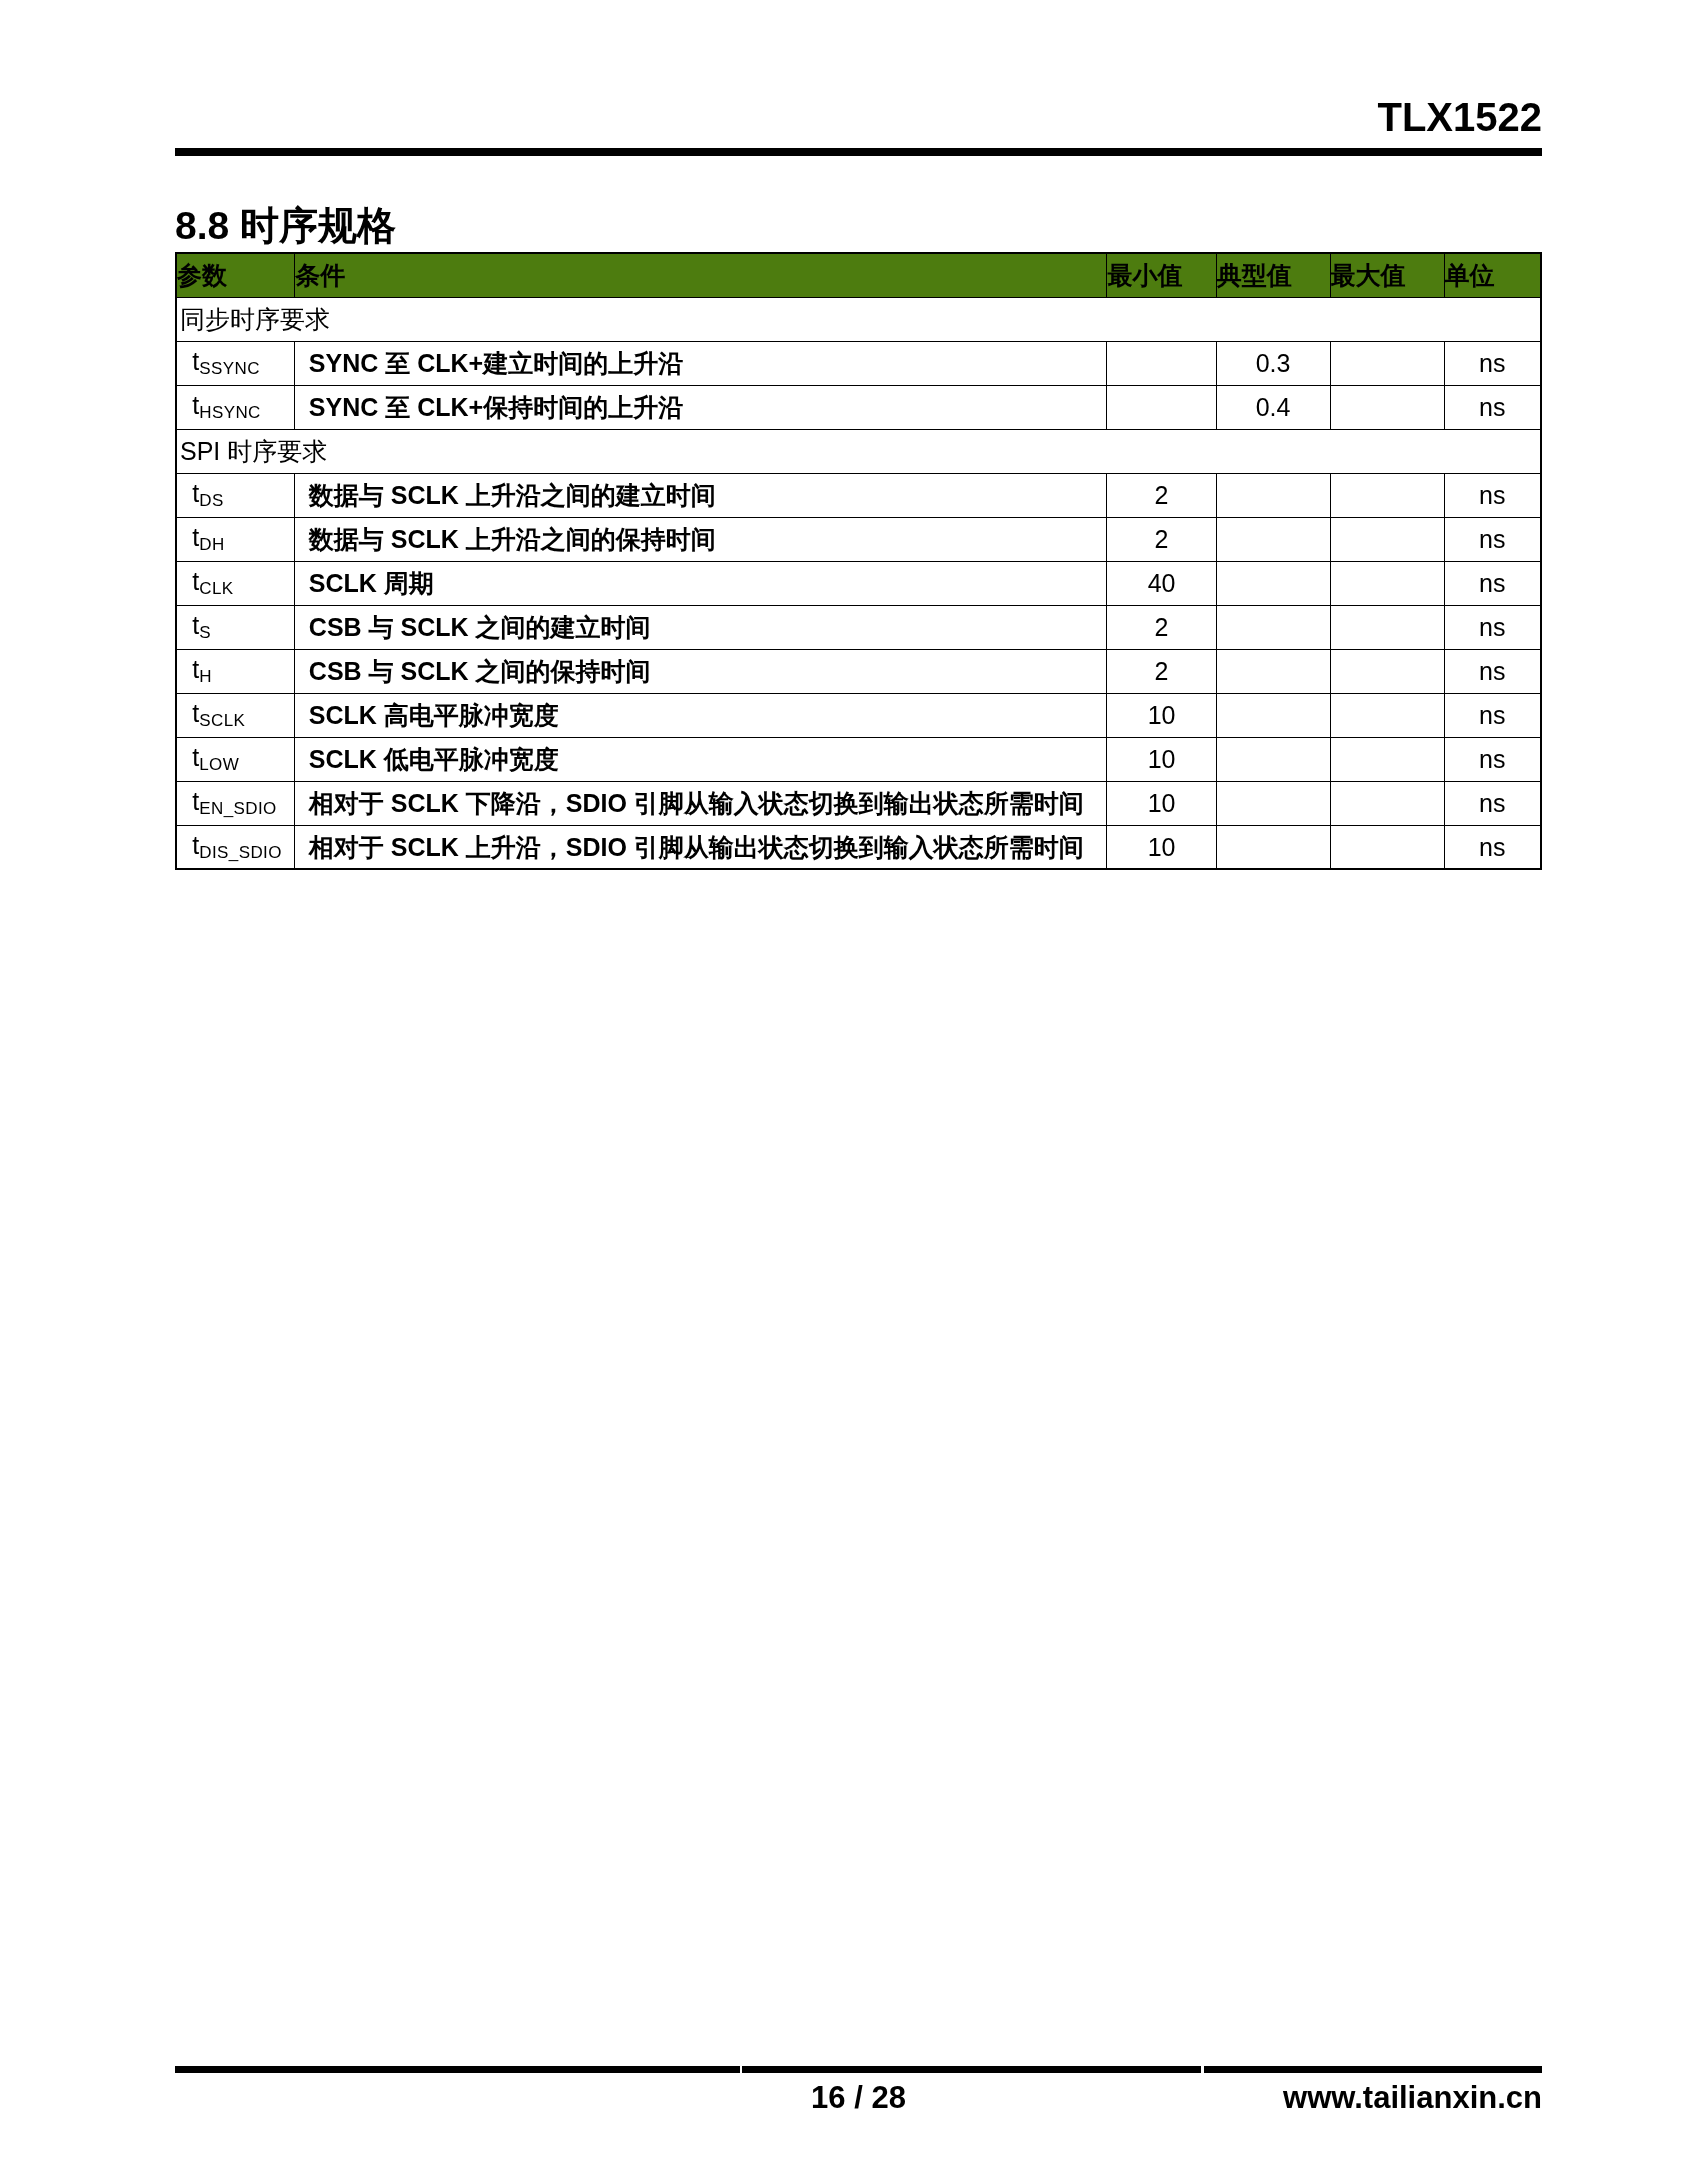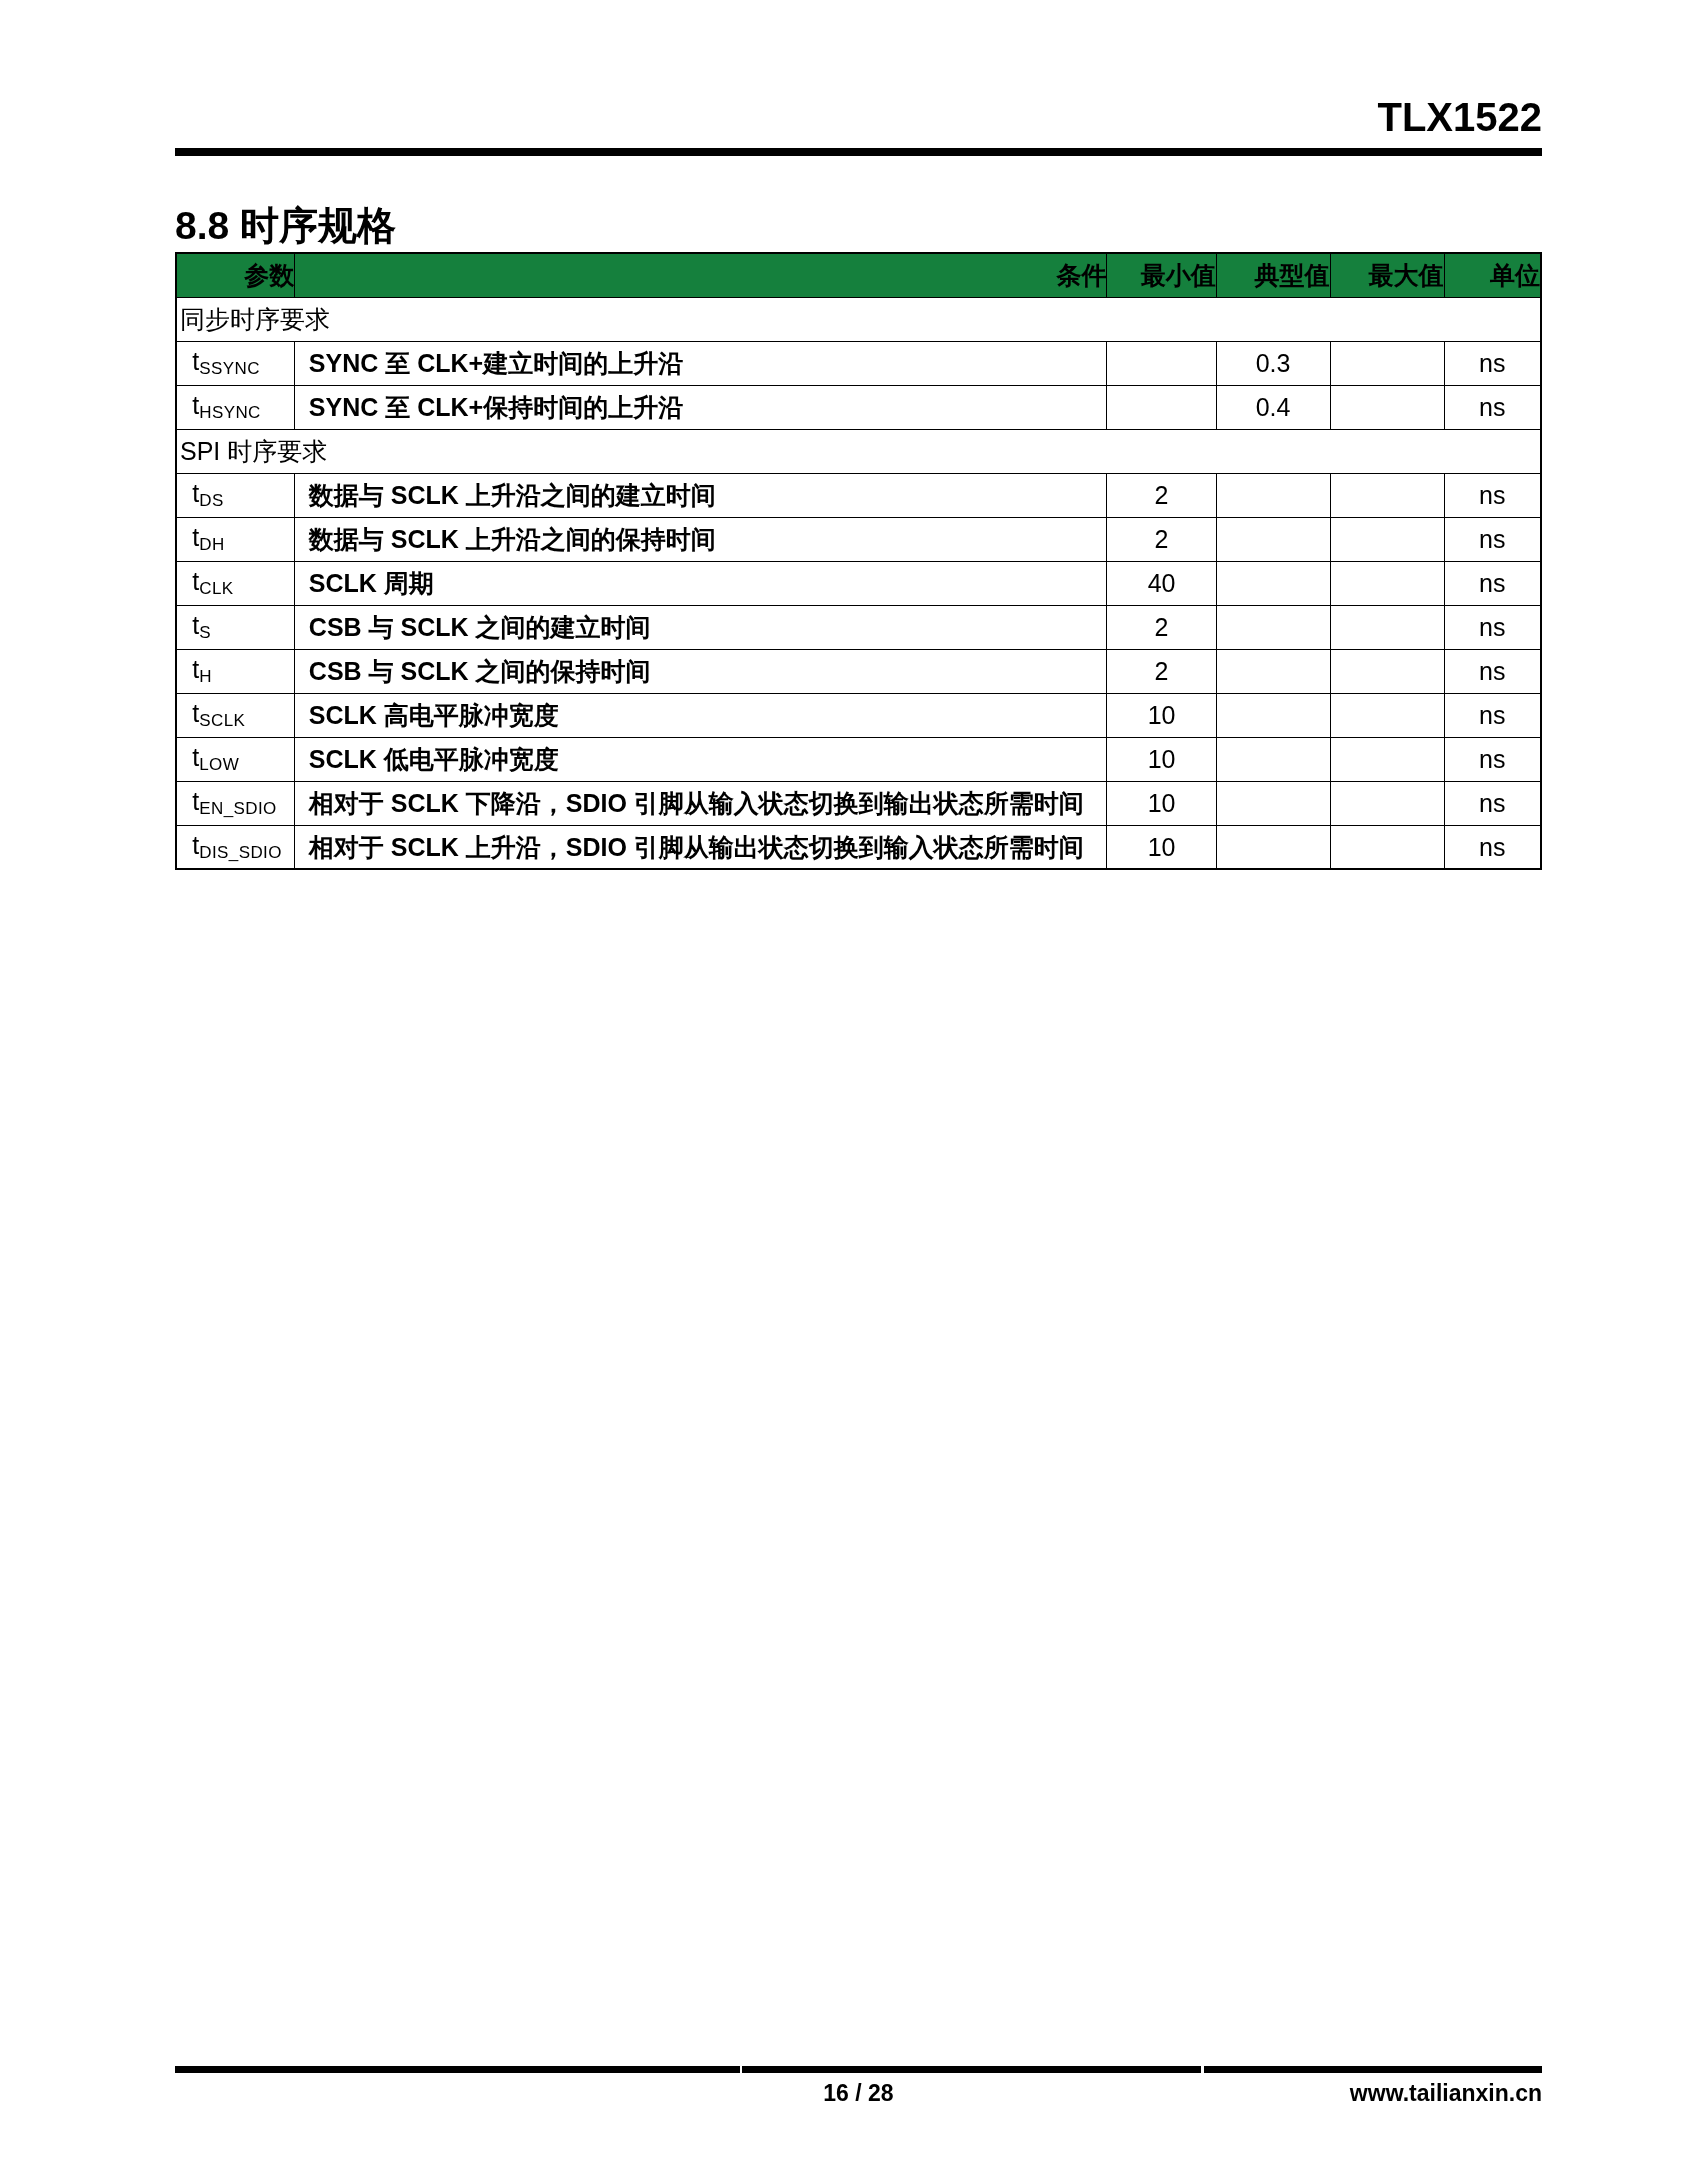--- a/index.html
+++ b/index.html
@@ -43,23 +43,23 @@
   }
   table.spec th, table.spec td {
     border: 1.7px solid #000000;
     height: 44px;
     font-size: 25px;
     vertical-align: middle;
     overflow: hidden;
     white-space: nowrap;
   }
   table.spec thead th {
-    background: #15803d;
-    font-weight: bold;
-    text-align: right;
+    background: #4d7c0f;
+    font-weight: bold;
+    text-align: left;
   }
   td.section-cell {
     text-align: left;
     padding-left: 3px;
   }
   td.sym {
     text-align: left;
     padding-left: 15.3px;
   }
   td.sym sub {
@@ -86,21 +86,21 @@
     height: 6.8px;
   }
   .footer-rule .seg { background: #000000; height: 6.8px; }
   .footer-rule .seg1 { width: 41.3%; }
   .footer-rule .seg2 { width: 33.6%; }
   .footer-rule .seg3 { flex: 1; }
   .footer-textline {
     position: relative;
     margin-top: 6.8px;
     height: 32px;
-    font-size: 23px;
+    font-size: 31px;
     font-weight: bold;
   }
   .page-number {
     position: absolute;
     left: 0; right: 0;
     text-align: center;
   }
   .website {
     position: absolute;
     right: 0;

